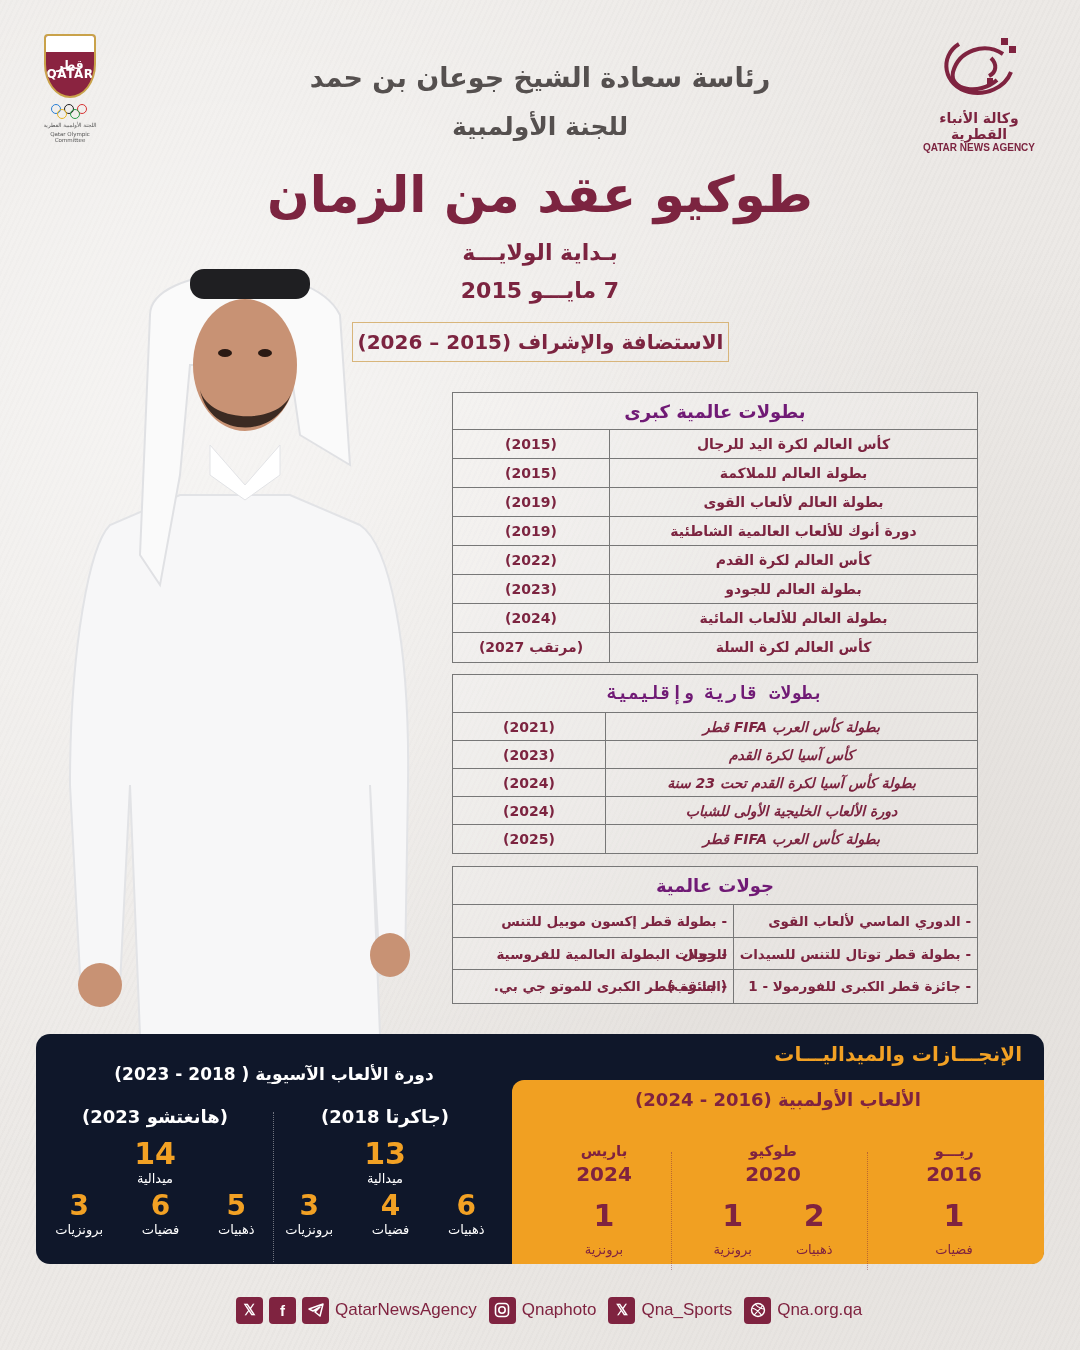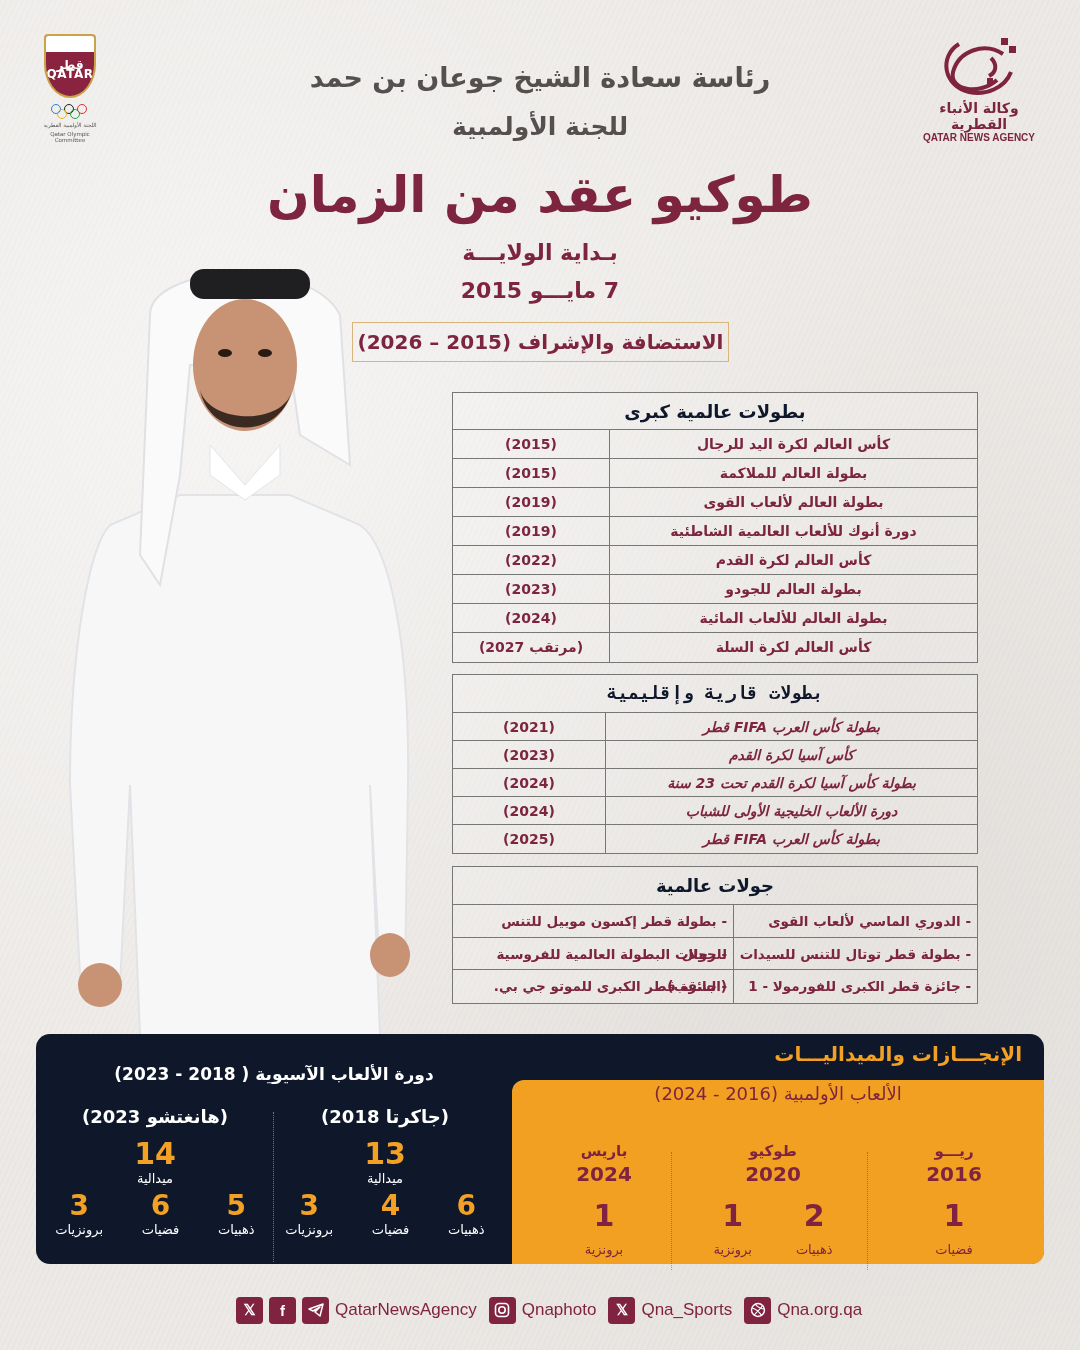--- a/index.html
+++ b/index.html
@@ -33,42 +33,42 @@
                 linear-gradient(225deg, #fff 25%, transparent 25%) -3px 0/6px 6px;
   }
   .qoc-shield .ar { position: absolute; top: 22px; left: 0; right: 0; color:#fff; font-size: 12px; font-weight: bold; }
   .qoc-shield .en { position: absolute; top: 31px; left: 0; right: 0; color:#fff; font-size: 12px; font-weight: bold; letter-spacing: 0.5px; }
   .rings { margin-top: 6px; height: 16px; position: relative; }
   .ring { position: absolute; width: 10px; height: 10px; border-radius: 50%; border: 1.5px solid; }
   .qoc-caption { font-size: 5.5px; color: #555; margin-top: 2px; line-height: 1.2; }
 
   .qna-logo { right: 36px; top: 36px; width: 130px; text-align: center; }
   .qna-mark { width: 80px; height: 64px; margin: 0 auto; position: relative; }
-  .qna-ar { font-size: 14px; color: #7c2440; font-weight: bold; }
+  .qna-ar { font-size: 14px; color: #7c2440; font-weight: bold; margin-top: 10px; }
   .qna-en { font-size: 10px; color: #7c2440; font-weight: bold; direction: ltr; font-family: "Liberation Sans", sans-serif; }
 
   
   .subtitle1 { left: 260px; width: 560px; top: 62px; text-align: center; font-size: 27px; color: #55504f; font-weight: bold; }
   .subtitle2 { left: 260px; width: 560px; top: 112px; text-align: center; font-size: 25px; color: #55504f; font-weight: bold; }
   .main-title { left: 240px; width: 600px; top: 166px; text-align: center; font-size: 50px; font-weight: bold; color: #7c2440; }
   .start-label { left: 380px; width: 320px; top: 240px; text-align: center; font-size: 22px; font-weight: bold; color: #7c2440; }
   .start-date { left: 380px; width: 320px; top: 278px; text-align: center; font-size: 22px; font-weight: bold; color: #7c2440; }
   .hosting-box {
     left: 352px; top: 322px; width: 377px; height: 40px;
     border: 1.5px solid #d8b57a; text-align: center;
     font-size: 20px; font-weight: bold; color: #7c2440; line-height: 38px;
   }
 
   
   .photo { left: 50px; top: 225px; width: 360px; height: 810px; }
 
   
   .tbl { position: absolute; left: 452px; width: 526px; border: 1.5px solid #777; border-collapse: collapse; background: rgba(255,255,255,0.15); }
   .tbl .th {
-    text-align: center; font-weight: bold; font-size: 18px; color: #0f172a;
+    text-align: center; font-weight: bold; font-size: 18px; color: #701a75;
     border-bottom: 1.5px solid #777;
   }
   .tbl .row { display: flex; border-bottom: 1.5px solid #777; font-size: 14px; font-weight: bold; color: #7c2440; }
   .tbl .row:last-child { border-bottom: none; }
   .tbl .c-name { flex: 0 0 368px; text-align: center; border-left: 1.5px solid #777; }
   .tbl .c-year { flex: 1; text-align: center; }
   .t1 { top: 392px; }
   .t1 .th { height: 37px; line-height: 37px; }
   .t1 .row { height: 29px; line-height: 29px; }
   .t2 { top: 674px; }
@@ -78,21 +78,21 @@
   .t3 { top: 866px; }
   .t3 .th { height: 38px; line-height: 38px; }
   .t3 .row { height: 32.5px; line-height: 32.5px; font-size: 13.5px; }
   .t3 .c-r { flex: 0 0 244px; text-align: right; padding-right: 6px; border-left: 1.5px solid #777; }
   .t3 .c-l { flex: 1; text-align: right; padding-right: 6px; }
 
   
   .panel { left: 36px; top: 1034px; width: 1008px; height: 230px; background: #0f172a; border-radius: 14px; }
   .panel-title { right: 22px; top: 8px; font-size: 20px; font-weight: bold; color: #f2a124; position: absolute; }
   .olympic { position: absolute; right: 0; top: 46px; width: 532px; height: 184px; background: #f1a022; border-radius: 12px 0 12px 0; }
-  .olympic-title { position: absolute; left: 0; right: 0; top: 3px; text-align: center; font-size: 18px; font-weight: normal; color: #7f2340; }
+  .olympic-title { position: absolute; left: 0; right: 0; top: 9px; text-align: center; font-size: 18px; font-weight: bold; color: #7f2340; }
   .games { position: absolute; top: 62px; text-align: center; color: #7f2340; }
   .games .city { font-size: 15px; font-weight: bold; }
   .games .yr { font-size: 20px; font-weight: bold; margin-top: 2px; }
   .medals { display: flex; justify-content: center; gap: 44px; margin-top: 14px; }
   .medal .n { font-size: 30px; font-weight: bold; line-height: 32px; }
   .medal .l { font-size: 13px; margin-top: 10px; }
   .vdiv { position: absolute; top: 72px; width: 0; height: 118px; border-left: 1.5px dotted rgba(127,35,64,0.45); }
 
   .asian { position: absolute; left: 0; top: 0; width: 476px; height: 230px; color: #fff; }
   .asian-title { position: absolute; left: 0; right: 0; top: 30px; text-align: center; font-size: 17px; font-weight: bold; }

